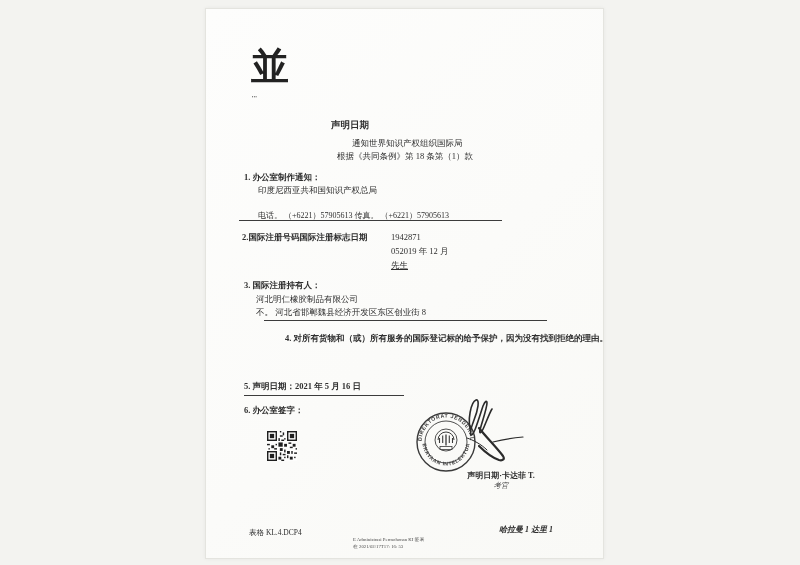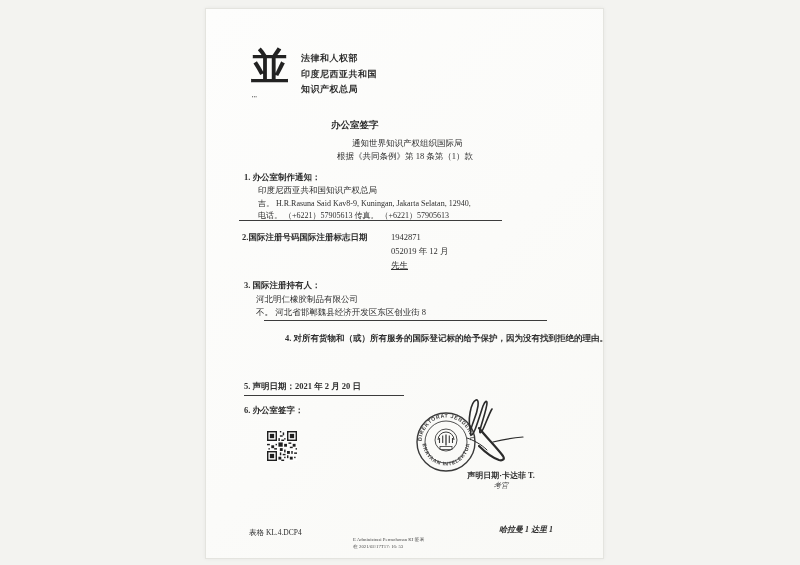--- a/index.html
+++ b/index.html
@@ -34,50 +34,44 @@
 </style>
 </head>
 <body>
 
 <div class="canvas">
   <div class="page">
 
     <div class="abs logo-glyph" style="left:45px;top:38px;">並</div>
     <div class="abs logo-caption" style="left:46px;top:86px;">▪▪▪</div>
 
-    <div class="abs hdr" style="left:95px;top:42px;">
-      <div>法律和人权部</div>
-      <div>印度尼西亚共和国</div>
-      <div>知识产权总局</div>
-    </div>
 
-    <div class="abs b t95" style="left:125px;top:110px;">办公室签字</div>
+    <div class="abs b t95" style="left:125px;top:110px;">声明日期</div>
     <div class="abs t85" style="left:146px;top:129px;">通知世界知识产权组织国际局</div>
     <div class="abs t85" style="left:131px;top:142px;">根据《共同条例》第 18 条第（1）款</div>
 
     <div class="abs b t85" style="left:38px;top:163px;">1.  办公室制作通知：</div>
     <div class="abs t85" style="left:52px;top:176px;">印度尼西亚共和国知识产权总局</div>
-    <div class="abs t8" style="left:52px;top:189px;">吉。  H.R.Rasuna Said Kav8-9, Kuningan, Jakarta Selatan, 12940,</div>
     <div class="abs t8" style="left:52px;top:201px;">电话。 （+6221）57905613 传真。 （+6221）57905613</div>
     <div class="rule" style="left:33px;top:211px;width:263px;"></div>
 
     <div class="abs b t85" style="left:36px;top:223px;">2.国际注册号码国际注册标志日期</div>
     <div class="abs t85" style="left:185px;top:223px;">1942871</div>
     <div class="abs t85" style="left:185px;top:237px;">052019 年 12 月</div>
     <div class="abs t85" style="left:185px;top:251px;text-decoration:underline;">先生</div>
 
     <div class="abs b t85" style="left:38px;top:271px;">3.  国际注册持有人：</div>
     <div class="abs t85" style="left:50px;top:285px;">河北明仁橡胶制品有限公司</div>
     <div class="abs t85" style="left:50px;top:298px;">不。  河北省邯郸魏县经济开发区东区创业街 8</div>
     <div class="rule" style="left:58px;top:311px;width:283px;"></div>
 
     <div class="abs b t85" style="left:36px;top:324px;margin-left:43px;">4.  对所有货物和（或）所有服务的国际登记标的给予保护，因为没有找到拒绝的理由。</div>
 
     <div class="abs b t85" style="left:38px;top:372px;">
-      <span class="u5" style="display:inline-block;width:160px;">5.  声明日期：2021 年 2 月 20 日</span>
+      <span class="u5" style="display:inline-block;width:160px;">5.  声明日期：2021 年 5 月 16 日</span>
     </div>
 
     <div class="abs b t85" style="left:38px;top:396px;">6.  办公室签字：</div>
 
     <div class="abs" style="left:61px;top:422px;">
       <svg width="30" height="30" viewBox="0 0 21 21">
         <rect x="0" y="0" width="21" height="21" fill="#fdfdfc"></rect>
         <g fill="#1f1f1f">
           <rect x="0" y="0" width="7" height="7"></rect>
             <rect x="14" y="0" width="7" height="7"></rect>

